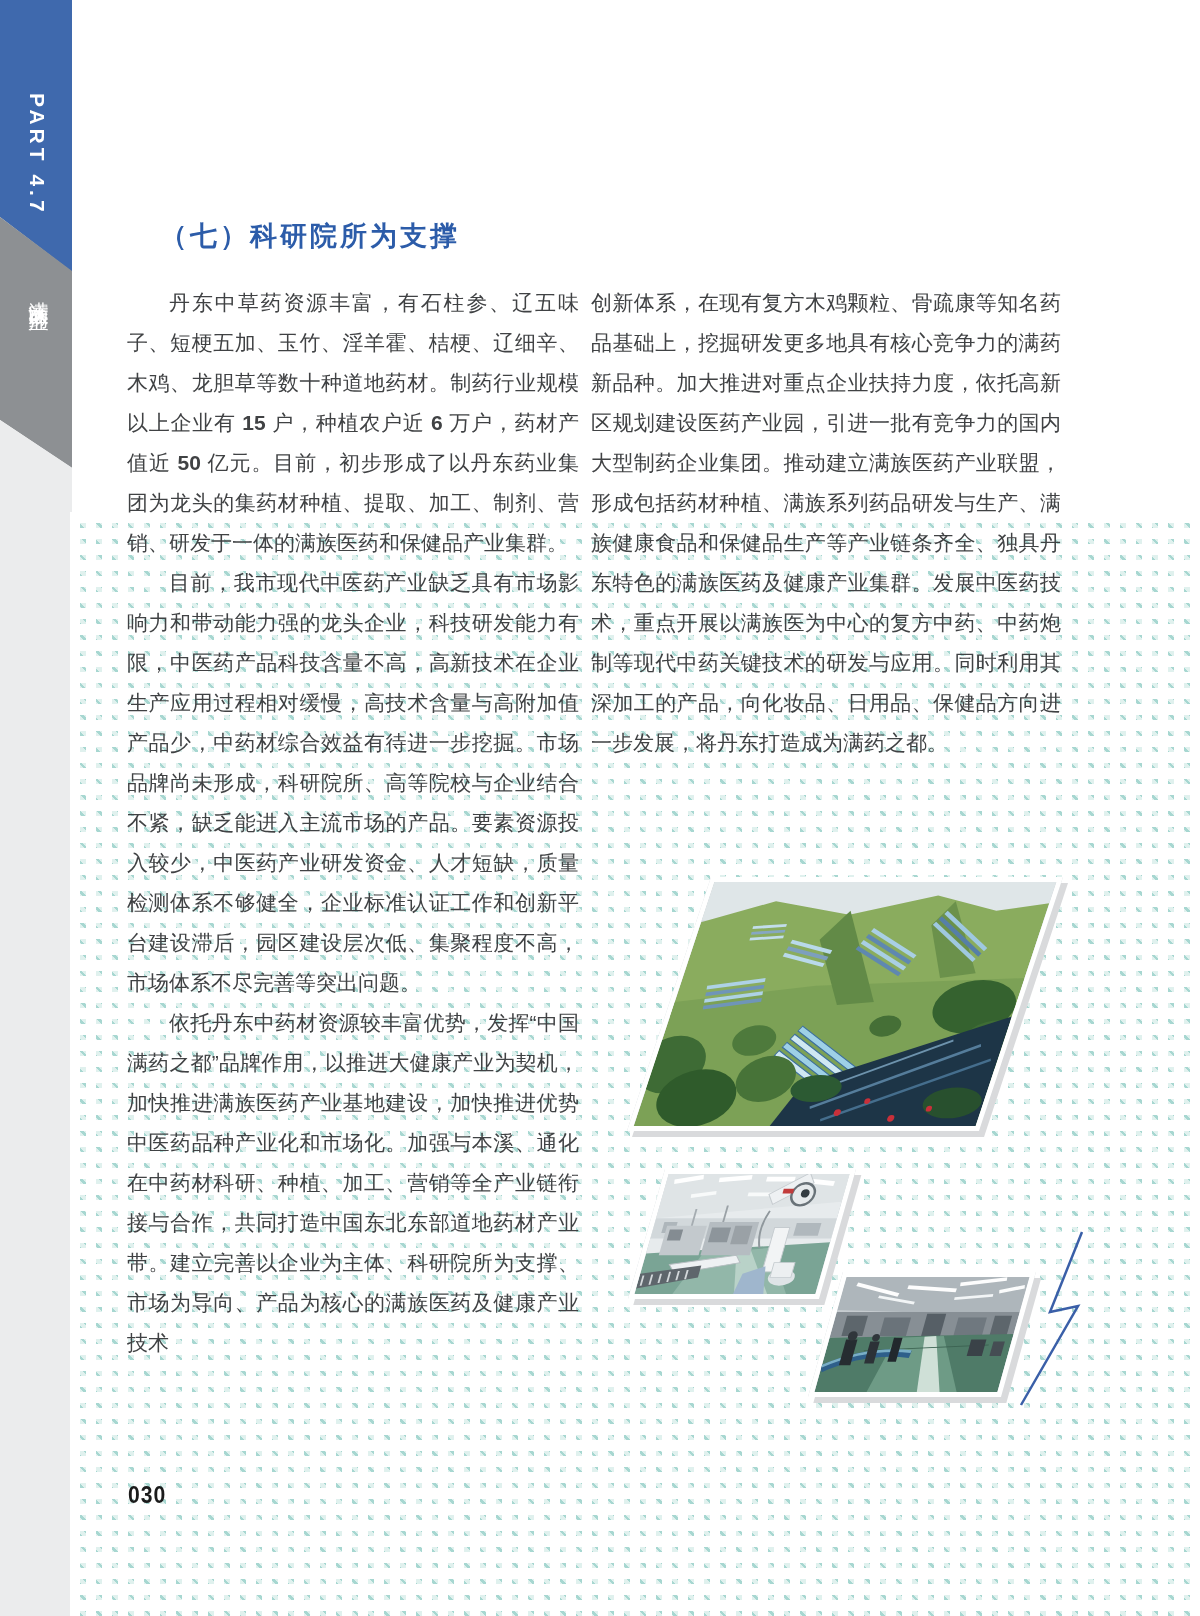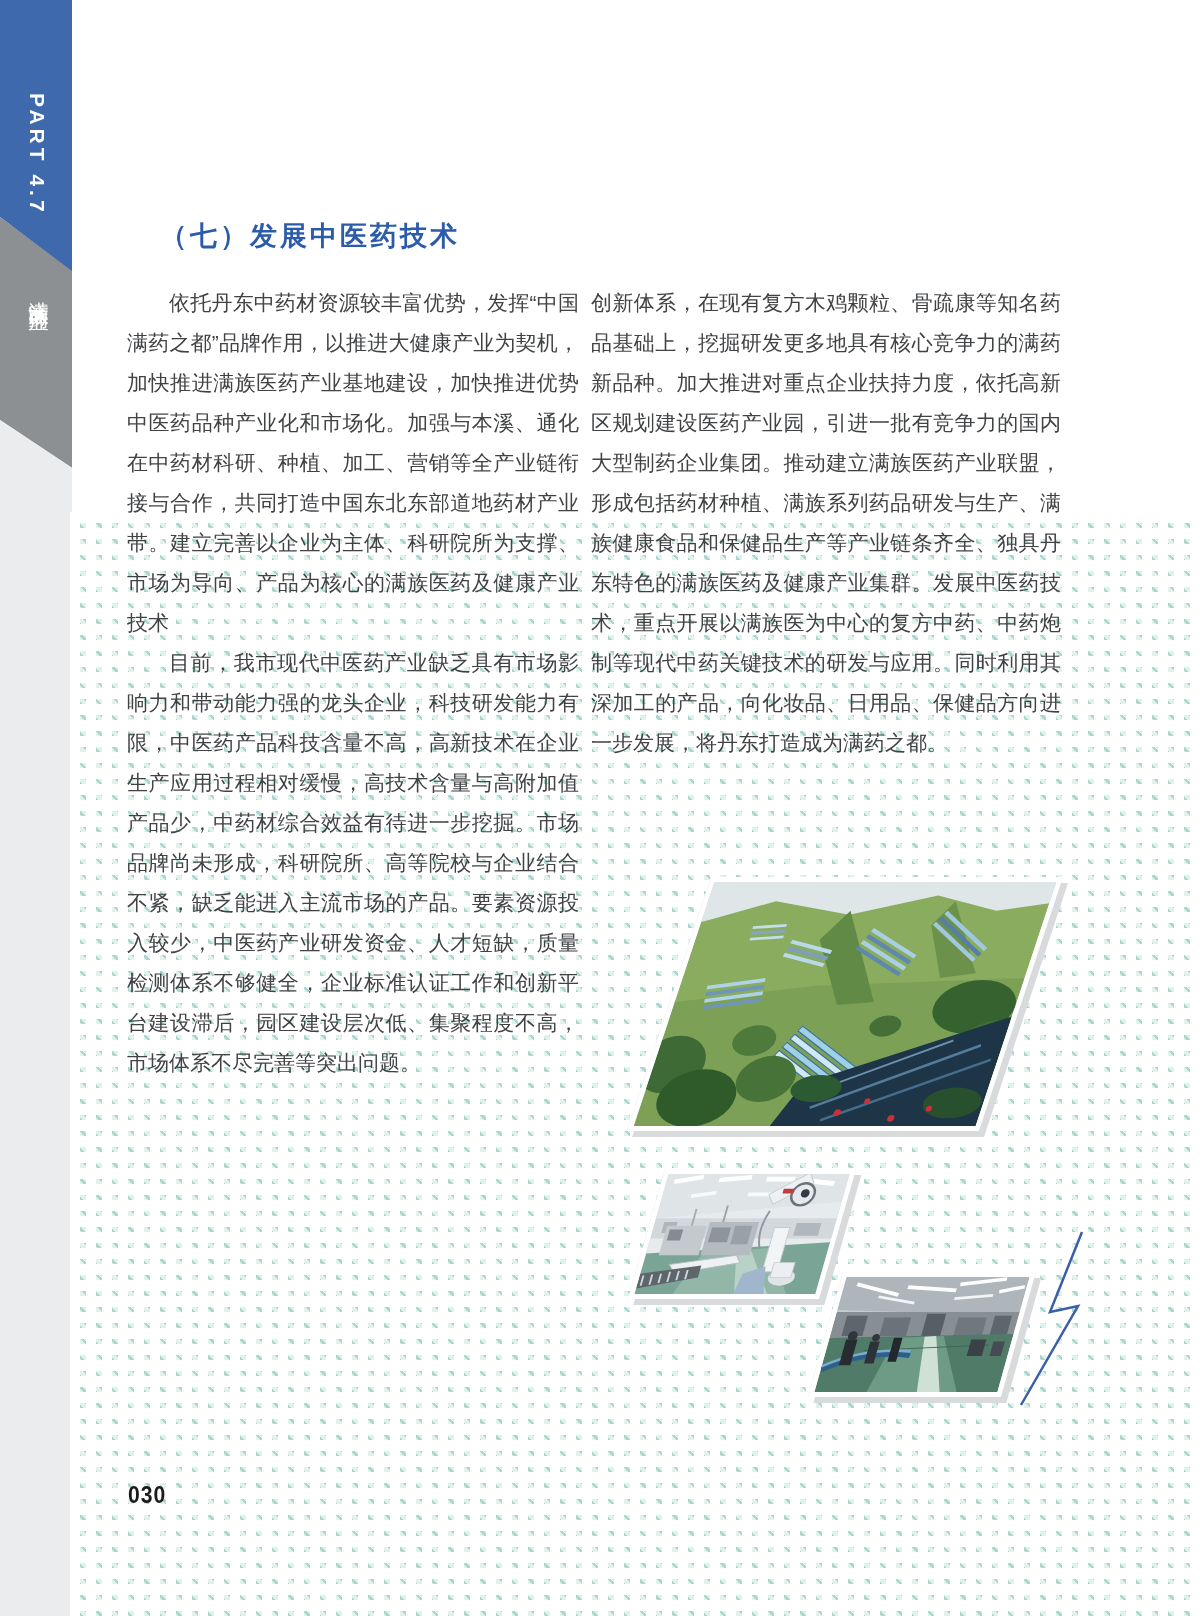--- a/index.html
+++ b/index.html
@@ -60,25 +60,26 @@
 <div id="page">
 
   <div class="band band-blue"></div>
   <div class="band band-gray"></div>
   <div class="band band-light"></div>
   <div class="part-label">PART 4.7</div>
   <div class="sidebar-title">满族医药产业</div>
 
   <div class="pattern"></div>
 
-  <h1 class="section-title">（七）发展中医药技术</h1>
+  <h1 class="section-title">（七）科研院所为支撑</h1>
 
   <div class="col col-left">
+    <p class="indent"><span>丹东中草药资源丰富，有石柱参、辽五味子、短梗五加、玉竹、淫羊霍、桔梗、辽细辛、木鸡、龙胆草等数十种道地药材。制药行业规模以上企业有 </span><span class="bold-num">15</span><span> 户，种植农户近 </span><span class="bold-num">6</span><span> 万户，药材产值近 </span><span class="bold-num">50</span><span> 亿元。目前，初步形成了以丹东药业集团为龙头的集药材种植、提取、加工、制剂、营销、研发于一体的满族医药和保健品产业集群。</span></p>
+    <p class="indent"><span>目前，我市现代中医药产业缺乏具有市场影响力和带动能力强的龙头企业，科技研发能力有限，中医药产品科技含量不高，高新技术在企业生产应用过程相对缓慢，高技术含量与高附加值产品少，中药材综合效益有待进一步挖掘。市场品牌尚未形成，科研院所、高等院校与企业结合不紧，缺乏能进入主流市场的产品。要素资源投入较少，中医药产业研发资金、人才短缺，质量检测体系不够健全，企业标准认证工作和创新平台建设滞后，园区建设层次低、集聚程度不高，市场体系不尽完善等突出问题。</span></p>
     <p class="indent"><span>依托丹东中药材资源较丰富优势，发挥“中国满药之都”品牌作用，以推进大健康产业为契机，加快推进满族医药产业基地建设，加快推进优势中医药品种产业化和市场化。加强与本溪、通化在中药材科研、种植、加工、营销等全产业链衔接与合作，共同打造中国东北东部道地药材产业带。建立完善以企业为主体、科研院所为支撑、市场为导向、产品为核心的满族医药及健康产业技术</span></p>
-    <p class="indent"><span>目前，我市现代中医药产业缺乏具有市场影响力和带动能力强的龙头企业，科技研发能力有限，中医药产品科技含量不高，高新技术在企业生产应用过程相对缓慢，高技术含量与高附加值产品少，中药材综合效益有待进一步挖掘。市场品牌尚未形成，科研院所、高等院校与企业结合不紧，缺乏能进入主流市场的产品。要素资源投入较少，中医药产业研发资金、人才短缺，质量检测体系不够健全，企业标准认证工作和创新平台建设滞后，园区建设层次低、集聚程度不高，市场体系不尽完善等突出问题。</span></p>
   </div>
   <div class="col col-right">
     <p><span>创新体系，在现有复方木鸡颗粒、骨疏康等知名药品基础上，挖掘研发更多地具有核心竞争力的满药新品种。加大推进对重点企业扶持力度，依托高新区规划建设医药产业园，引进一批有竞争力的国内大型制药企业集团。推动建立满族医药产业联盟，形成包括药材种植、满族系列药品研发与生产、满族健康食品和保健品生产等产业链条齐全、独具丹东特色的满族医药及健康产业集群。发展中医药技术，重点开展以满族医为中心的复方中药、中药炮制等现代中药关键技术的研发与应用。同时利用其深加工的产品，向化妆品、日用品、保健品方向进一步发展，将丹东打造成为满药之都。</span></p>
   </div>
 
   <div class="photo photo-1">
     <svg viewBox="0 0 352 254" preserveAspectRatio="none">
       <rect x="0" y="0" width="352" height="40" fill="#dfe6e8"></rect>
       <polygon points="0,42 70,20 150,34 235,14 300,30 352,22 352,130 0,140" fill="#8aac5e"></polygon>
       <polygon points="0,125 140,108 352,100 352,254 0,254" fill="#7ca156"></polygon>

